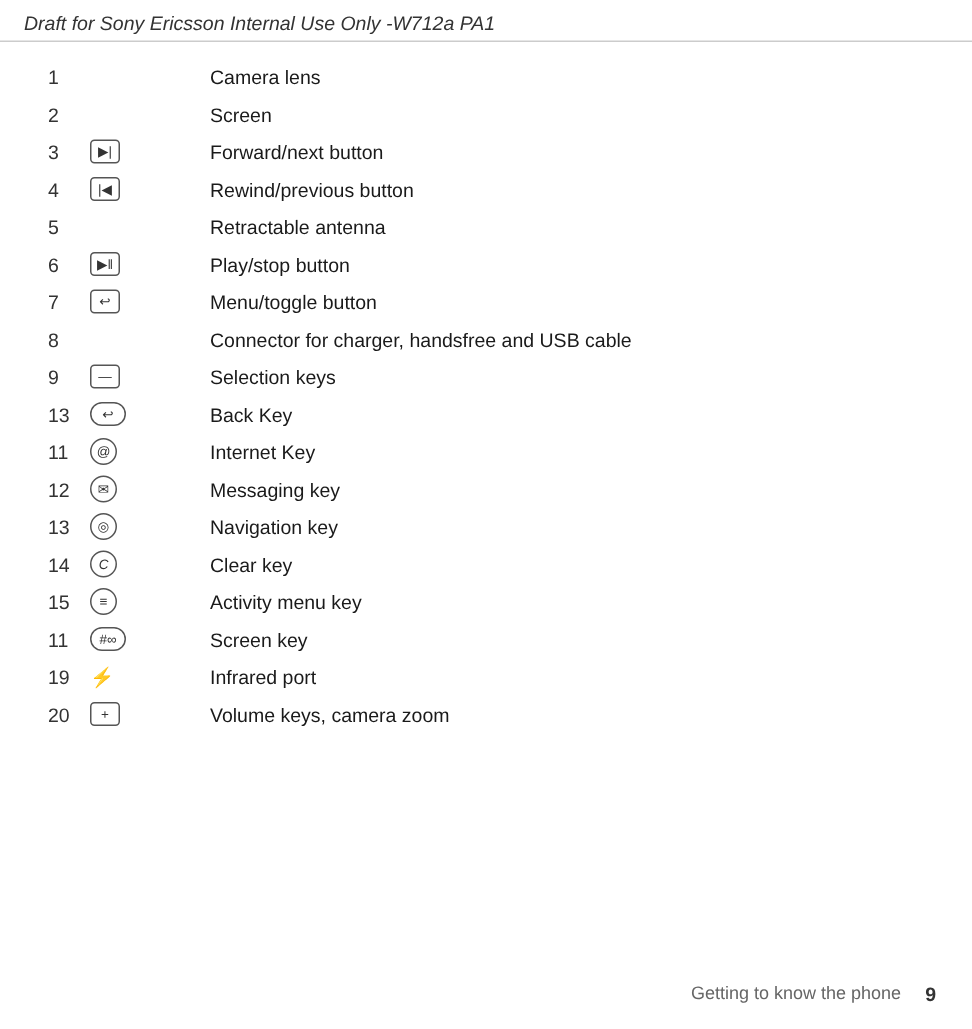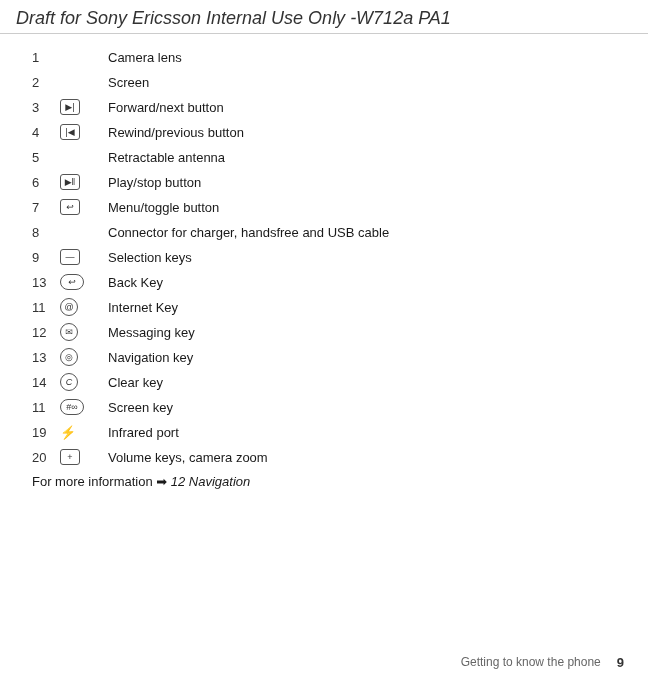--- a/index.html
+++ b/index.html
@@ -15,21 +15,21 @@
       font-family: Arial, Helvetica, sans-serif;
       font-size: 13px;
       color: #1a1a1a;
       overflow: hidden;
     }
 
     .header {
       background: #ffffff;
       padding: 8px 16px 4px 16px;
       border-bottom: 1px solid #cccccc;
-      font-size: 18px;
+      font-size: 13px;
       color: #333333;
       font-style: italic;
     }
 
     .page-content {
       padding: 12px 32px 12px 32px;
     }
 
     .item-list {
       list-style: none;
@@ -54,20 +54,21 @@
       display: flex;
       align-items: center;
       justify-content: flex-start;
       flex-shrink: 0;
       font-size: 11px;
     }
 
     .item-label {
       font-size: 13px;
       color: #1a1a1a;
+      margin-left: 32px;
     }
 
     .icon-box {
       display: inline-flex;
       align-items: center;
       justify-content: center;
       border: 1px solid #555555;
       border-radius: 3px;
       padding: 1px 3px;
       font-size: 9px;
@@ -243,20 +244,27 @@
         <span class="item-label">Navigation key</span>
       </li>
       <li class="item-row">
         <span class="item-number">14</span>
         <span class="item-icon">
           <span class="icon-circle-letter">C</span>
         </span>
         <span class="item-label">Clear key</span>
       </li>
       <li class="item-row">
+        <span class="item-number">15</span>
+        <span class="item-icon">
+          <span class="icon-round">≡</span>
+        </span>
+        <span class="item-label">Activity menu key</span>
+      </li>
+      <li class="item-row">
         <span class="item-number">11</span>
         <span class="item-icon">
           <span class="icon-pill">#∞</span>
         </span>
         <span class="item-label">Screen key</span>
       </li>
       <li class="item-row">
         <span class="item-number">19</span>
         <span class="item-icon">
           <span class="icon-ir">⚡</span>
@@ -265,21 +273,18 @@
       </li>
       <li class="item-row">
         <span class="item-number">20</span>
         <span class="item-icon">
           <span class="icon-box">+</span>
         </span>
         <span class="item-label">Volume keys, camera zoom</span>
       </li>
     </ul>
 
-  <div class="footer-note">
-    For more information ➡ <em>12 Navigation</em>
-  </div>
 </div>
 
 <div class="page-footer">
   <span>Getting to know the phone</span>
   <span class="page-number">9</span>
 </div>
 
 </body></html>

